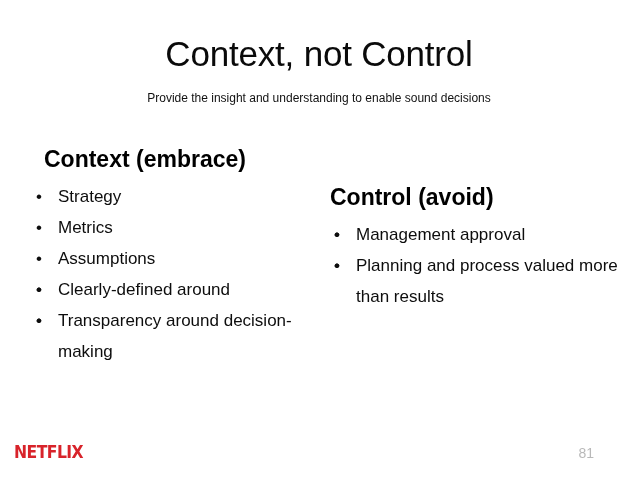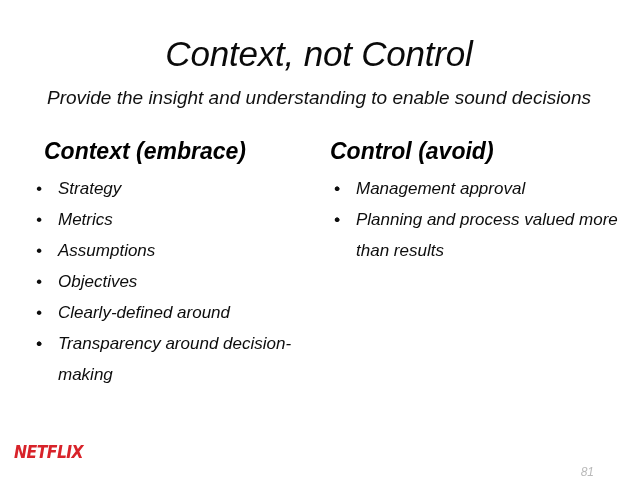--- a/index.html
+++ b/index.html
@@ -12,21 +12,20 @@
     background: #ffffff;
     font-family: "Liberation Sans", sans-serif;
     color: #000000;
     overflow: hidden;
   }
   .slide {
     position: relative;
     width: 622px;
     height: 479px;
     background: #ffffff;
-    font-style: italic;
   }
 
   
   .slide-title {
     position: absolute;
     top: 34px;
     left: 0;
     width: 638px;
     text-align: center;
     font-size: 35px;
@@ -35,41 +34,41 @@
     letter-spacing: -0.2px;
     color: #0a0a0a;
     white-space: nowrap;
   }
   .slide-subtitle {
     position: absolute;
     top: 88px;
     left: 0;
     width: 638px;
     text-align: center;
-    font-size: 19px;
+    font-size: 12px;
     font-weight: 400;
     line-height: 20px;
     color: #111111;
     white-space: nowrap;
   }
 
   
   .columns {
     position: absolute;
     top: 137px;
     left: 0;
     width: 638px;
     height: 290px;
   }
   .column {
     position: absolute;
-    top: 0;
+    top: 8px;
   }
   .column-left  { left: 22px;  width: 300px; }
-  .column-right { left: 318px; width: 310px; }
+  .column-right { left: 318px; width: 310px; margin-top: 38px; }
 
   .column-heading {
     font-size: 23px;
     font-weight: 700;
     line-height: 28px;
     color: #000000;
     margin: 0 0 8px 0;
     white-space: nowrap;
   }
   .column-left .column-heading  { padding-left: 22px; }
@@ -113,22 +112,22 @@
     letter-spacing: -0.6px;
     color: #d8232a;
     transform: scaleX(0.92);
     transform-origin: left center;
     line-height: 20px;
     white-space: nowrap;
   }
   .page-number {
     position: absolute;
     right: 28px;
-    top: 465px;
-    font-size: 12px;
+    top: 446px;
+    font-size: 14px;
     font-weight: 400;
     line-height: 14px;
     color: #b9b9b9;
     margin-left: 36px;
   }
 </style>
 </head>
 <body>
 
 <div class="slide">
@@ -149,21 +148,20 @@
         <li class="bullet-item">
           <span class="bullet-marker">•</span>
           <span class="bullet-text">Metrics</span>
         </li>
         <li class="bullet-item">
           <span class="bullet-marker">•</span>
           <span class="bullet-text">Assumptions</span>
         </li>
         <li class="bullet-item">
           <span class="bullet-marker">•</span>
-          <span class="bullet-text">Objectives</span>
         </li>
         <li class="bullet-item">
           <span class="bullet-marker">•</span>
           <span class="bullet-text">Clearly-defined around</span>
         </li>
         <li class="bullet-item">
           <span class="bullet-marker">•</span>
         </li>
         <li class="bullet-item">
           <span class="bullet-marker">•</span>

